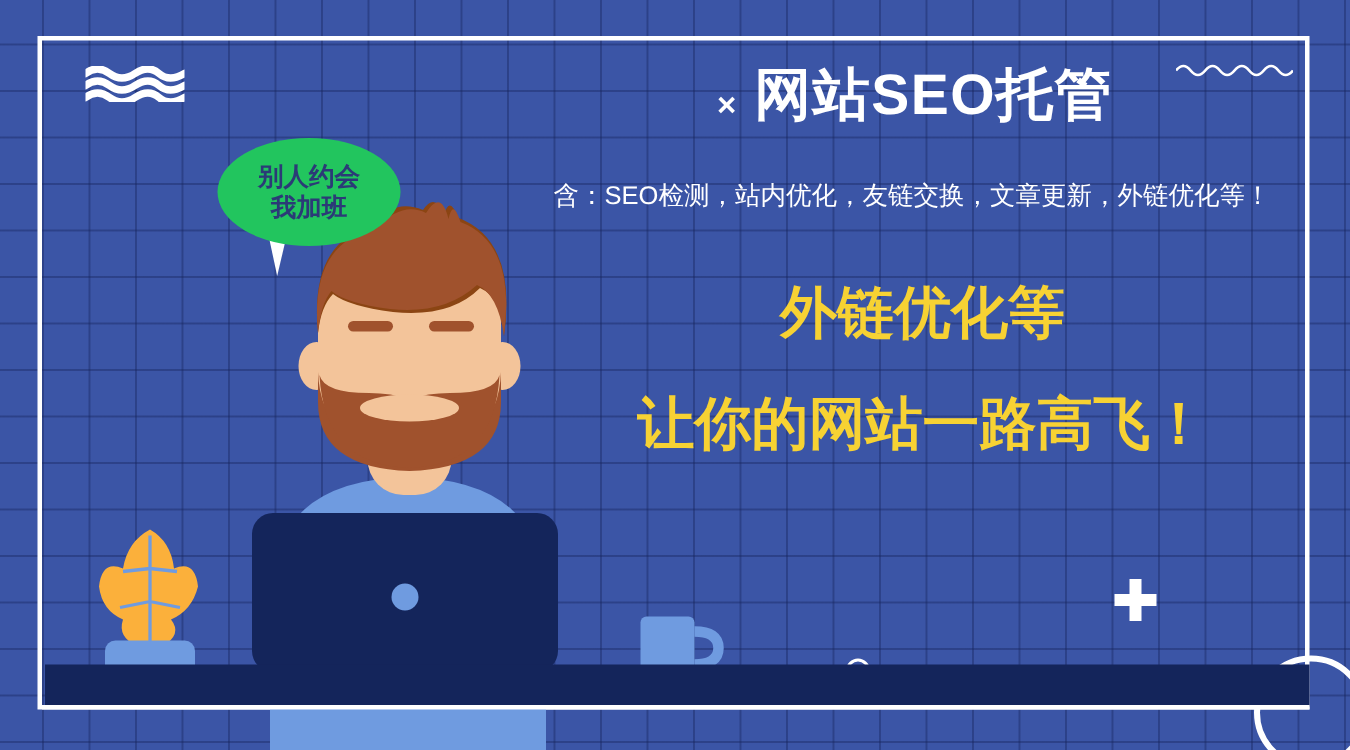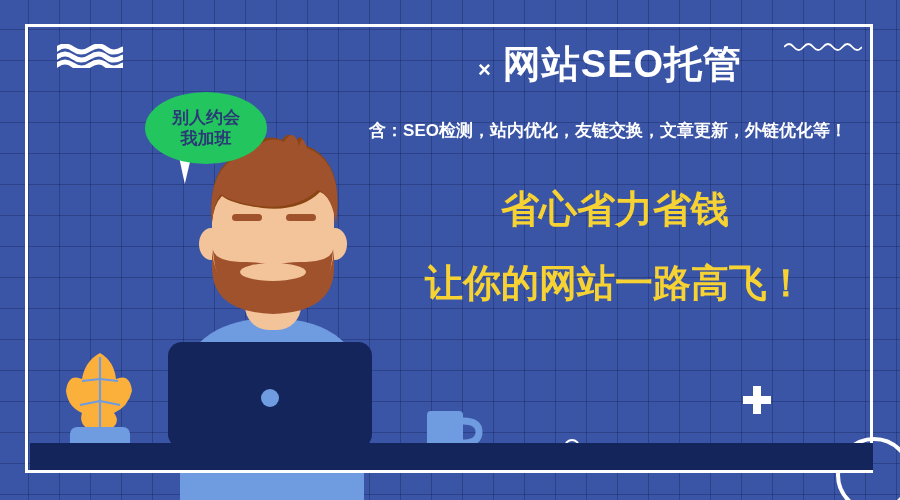--- a/index.html
+++ b/index.html
@@ -116,21 +116,21 @@
     white-space: nowrap;
   }
   .sub-title {
     position: absolute;
     left: 330px;
     top: 119px;
     width: 556px;
     text-align: center;
     color: #ffffff;
     font-size: 17px;
-    font-weight: bold;
+    font-weight: normal;
     letter-spacing: 0px;
     white-space: nowrap;
   }
   
   .slogans {
     position: absolute;
     left: 370px;
     top: 190px;
     width: 490px;
     text-align: center;
@@ -232,21 +232,21 @@
 
   <div class="plus"></div>
 
   <div class="headline-row">
     <span class="x-mark">×</span>
     <span class="main-title">网站SEO托管</span>
   </div>
   <div class="sub-title">含：SEO检测，站内优化，友链交换，文章更新，外链优化等！</div>
 
   <div class="slogans">
-    <div class="slogan slogan-2">省心省力省钱</div>
+    <div class="slogan slogan-2">外链优化等</div>
     <div class="slogan slogan-3">让你的网站一路高飞！</div>
   </div>
 
   <div class="bubble-tail"></div>
   <div class="bubble">
     <span class="bubble-line">别人约会</span>
     <span class="bubble-line">我加班</span>
   </div>
 
   <svg class="person" viewBox="0 0 520 500">

